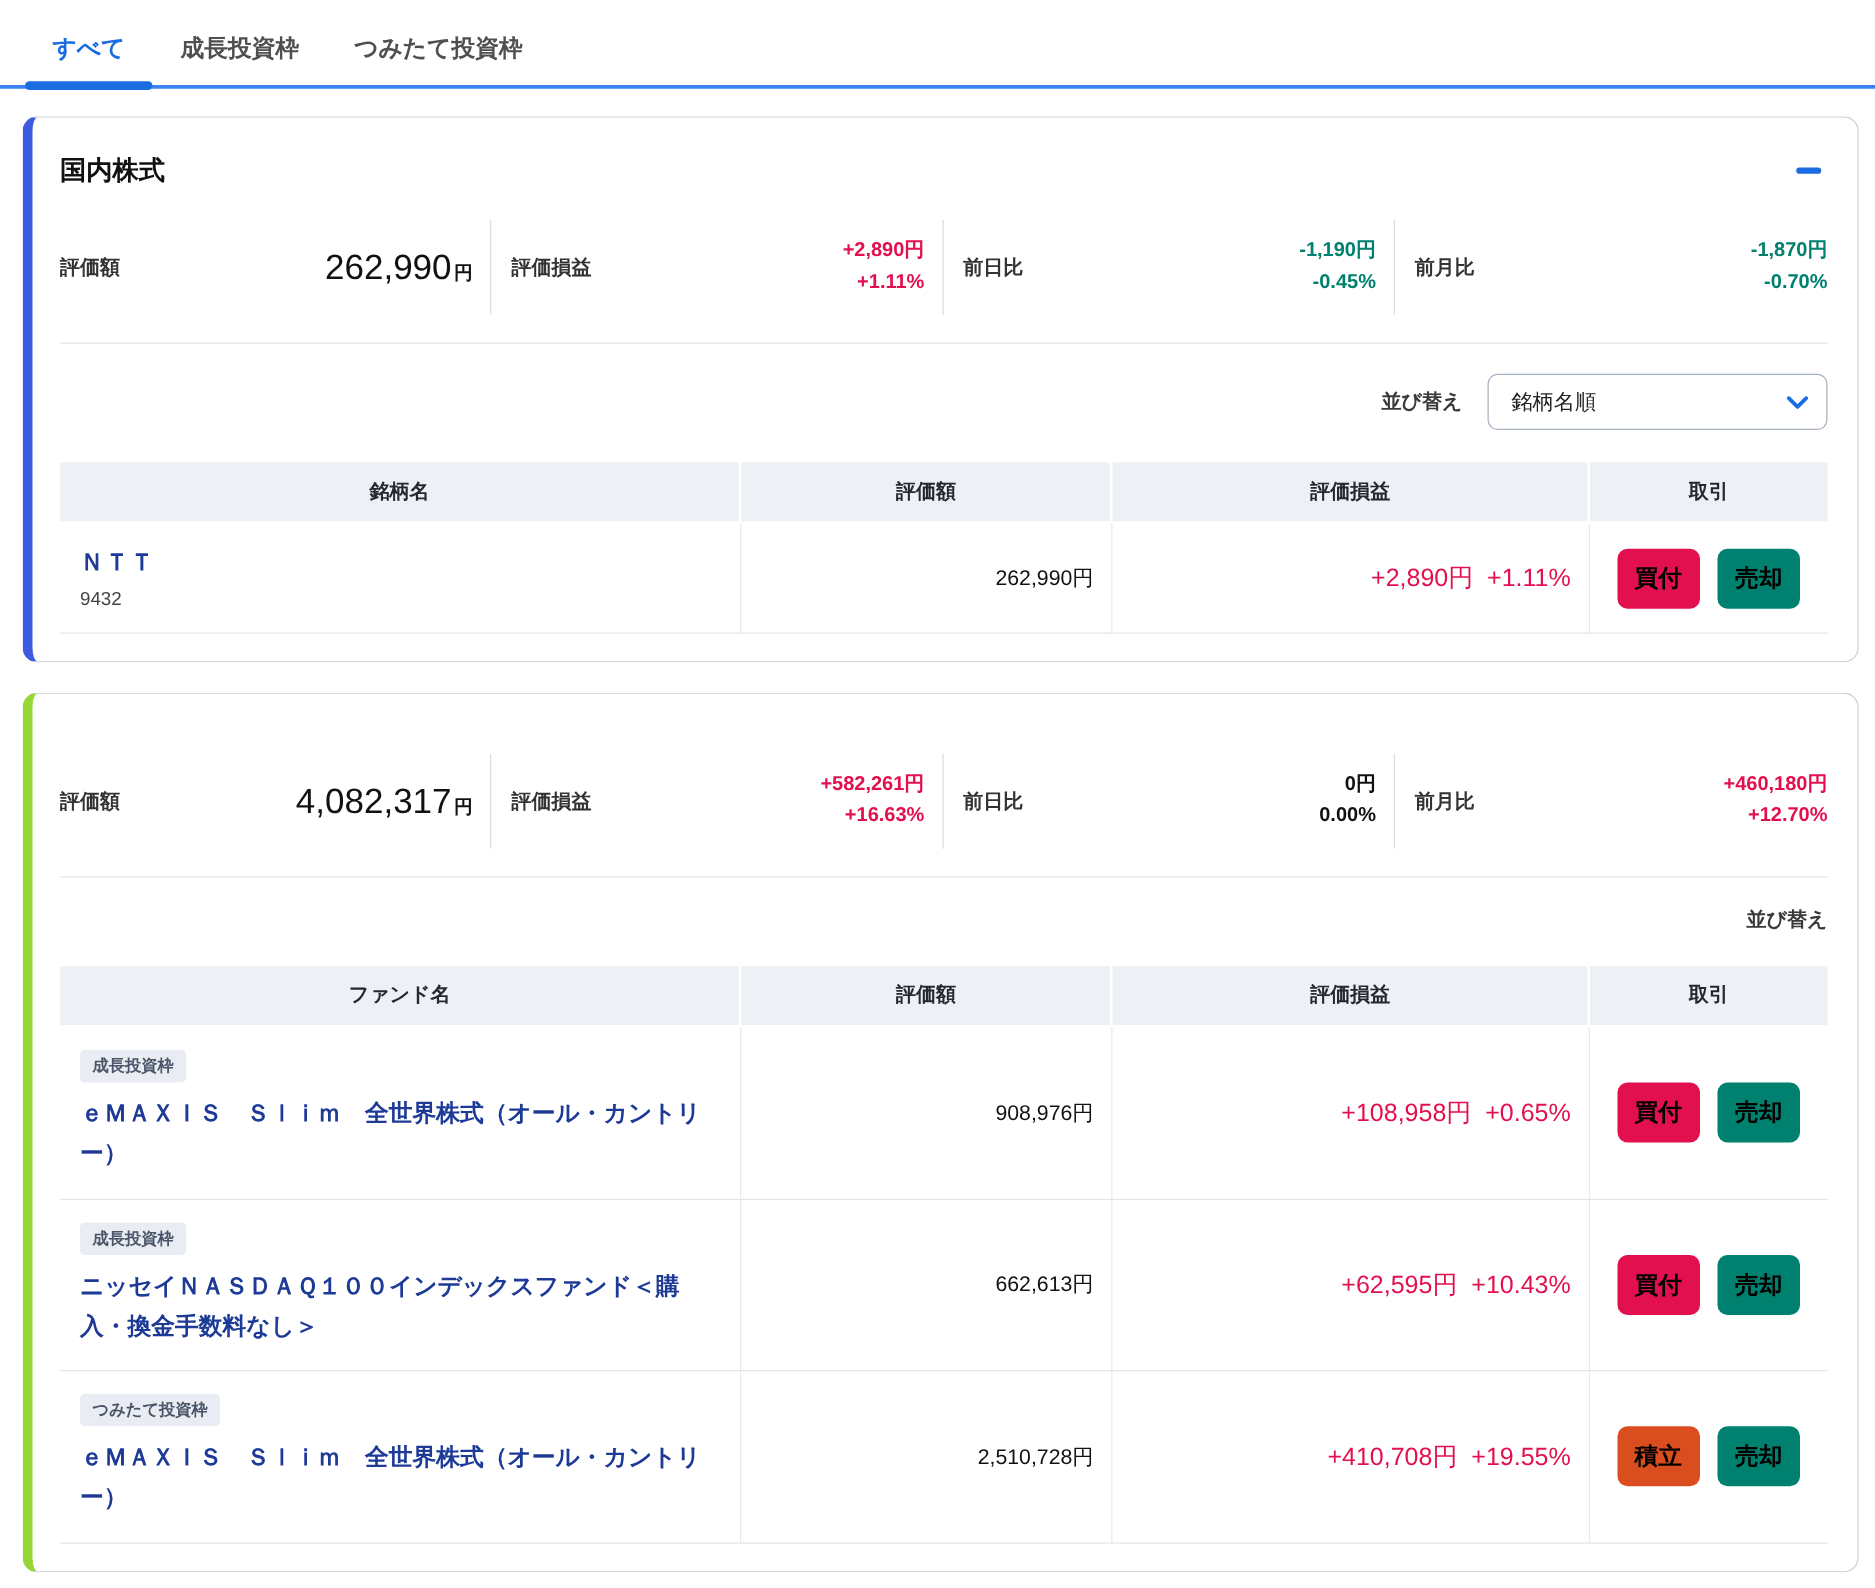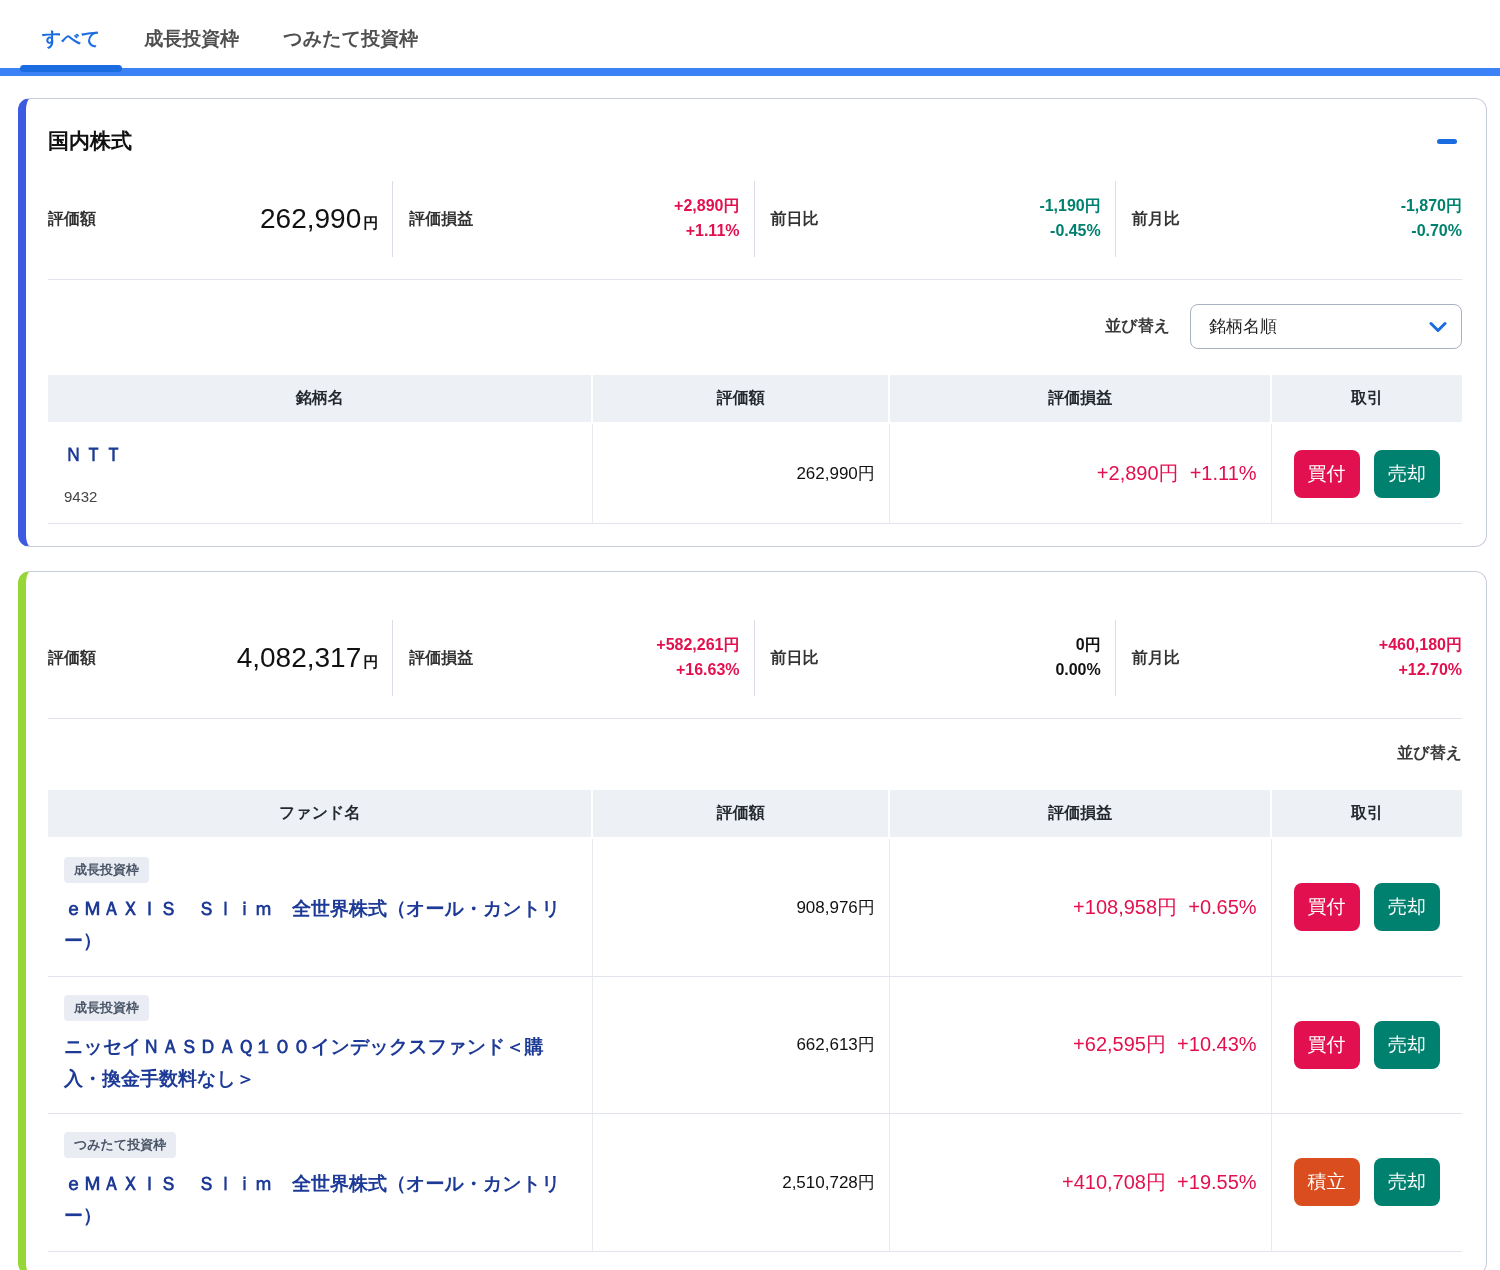--- a/index.html
+++ b/index.html
@@ -12,21 +12,21 @@
     --stock-accent:#3d5be0;
     --fund-accent:#96d636;
   }
   *{box-sizing:border-box;}
   html,body{margin:0;padding:0;}
   body{
     width:1500px;min-height:1270px;background:#ffffff;color:#111;
     font-family:"Liberation Sans","DejaVu Sans",sans-serif;
   }
   
-  .tabbar{display:flex;align-items:flex-end;padding:12px 0 0 20px;border-bottom:8px solid #3b82f6;}
+  .tabbar{display:flex;align-items:flex-end;padding:12px 0 0 20px;border-bottom:3px solid #3b82f6;}
   .tab{padding:14px 22px 16px;font-size:19px;font-weight:700;color:#4f4f4f;cursor:pointer;position:relative;white-space:nowrap;}
   .tab.active{color:var(--accent-blue);}
   .tab.active::after{content:"";position:absolute;left:0;right:0;bottom:-4px;height:7px;border-radius:4px;background:var(--accent-blue);}
   
   .card{margin:22px 13px 24px 18px;border:1px solid #c7cdd8;border-left:8px solid #999;border-radius:12px;padding:22px 24px 22px 22px;background:#fff;}
   .card.stock{border-left-color:var(--stock-accent);}
   .card.fund{border-left-color:var(--fund-accent);}
   .card-head{display:flex;justify-content:space-between;align-items:center;padding:6px 2px 0 0;gap:39px;}
   .card-title{font-size:21px;font-weight:700;color:#111;}
   .collapse-btn{width:26px;height:26px;display:flex;align-items:center;justify-content:center;cursor:pointer;}
@@ -54,24 +54,24 @@
   table.holdings{width:100%;border-collapse:collapse;table-layout:fixed;}
   col.c-name{width:38.5%;} col.c-val{width:21%;} col.c-pl{width:27%;} col.c-act{width:13.5%;}
   thead th{background:#edf0f5;font-size:16px;font-weight:600;color:#24292f;padding:13px 8px;text-align:center;border-left:2px solid #fff;border-bottom:2px solid #fff;}
   thead th:first-child{border-left:none;}
   tbody td{border-bottom:1px solid #e1e5eb;border-left:1px solid #e7eaef;vertical-align:middle;padding:18px 12px;}
   tbody td:first-child{border-left:none;padding-left:16px;}
   .td-value{text-align:right;font-size:17px;color:#111;padding-right:14px;white-space:nowrap;}
   .td-pl{text-align:right;font-size:20px;font-weight:500;padding-right:14px;white-space:nowrap;}
   .td-actions{text-align:center;white-space:nowrap;}
   .stock-name{color:#1d3a96;font-size:19px;font-weight:700;letter-spacing:1px;cursor:pointer;}
-  .stock-code{color:#444;font-size:15px;margin-top:20px;}
+  .stock-code{color:#444;font-size:15px;margin-top:8px;}
   .row-badge{display:inline-block;background:#e9edf3;color:#4a5668;font-size:13px;font-weight:600;padding:4px 10px;border-radius:4px;margin-bottom:10px;}
   .fund-name{color:#1d3a96;font-size:19px;font-weight:700;line-height:1.7;cursor:pointer;}
-  .btn{display:inline-flex;align-items:center;justify-content:center;min-width:64px;padding:11px 14px;border:none;border-radius:8px;color:#ffffff;font-size:19px;font-weight:400;cursor:pointer;font-family:inherit;}
+  .btn{display:inline-flex;align-items:center;justify-content:center;min-width:64px;padding:11px 14px;border:none;border-radius:8px;color:#000000;font-size:19px;font-weight:700;cursor:pointer;font-family:inherit;}
   .btn-buy{background:var(--buy);}
   .btn-sell{background:var(--sell);margin-left:10px;}
   .btn-reserve{background:var(--reserve);}
 </style>
 </head>
 <body>
 
 <nav class="tabbar">
   <div class="tab active">すべて</div>
   <div class="tab">成長投資枠</div>

